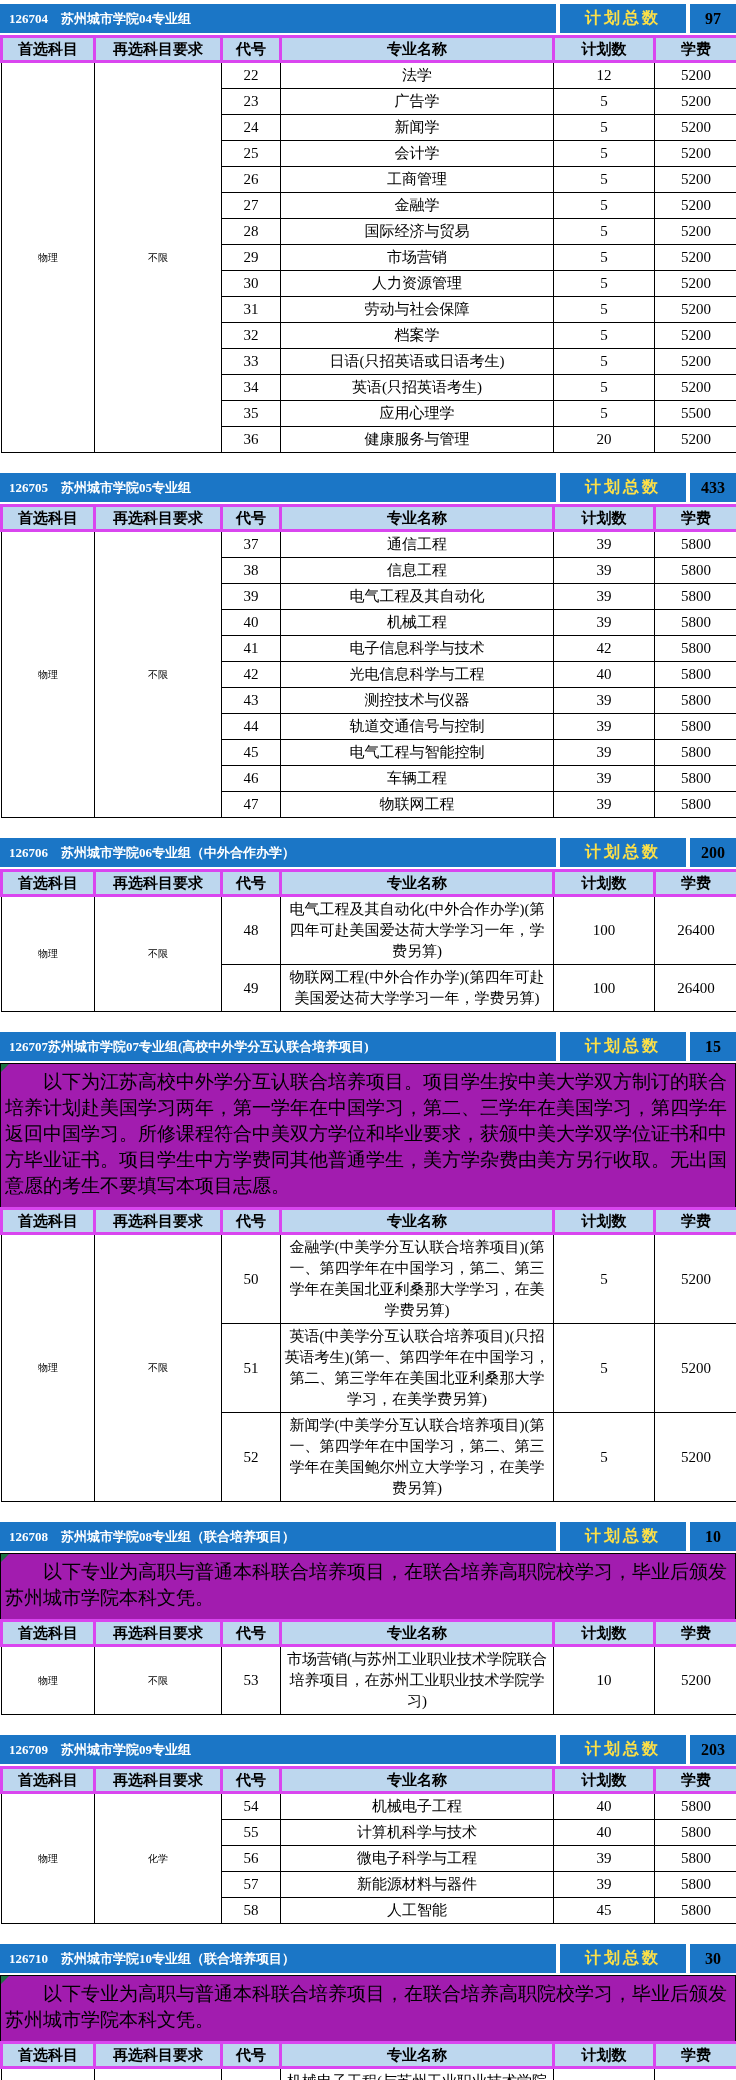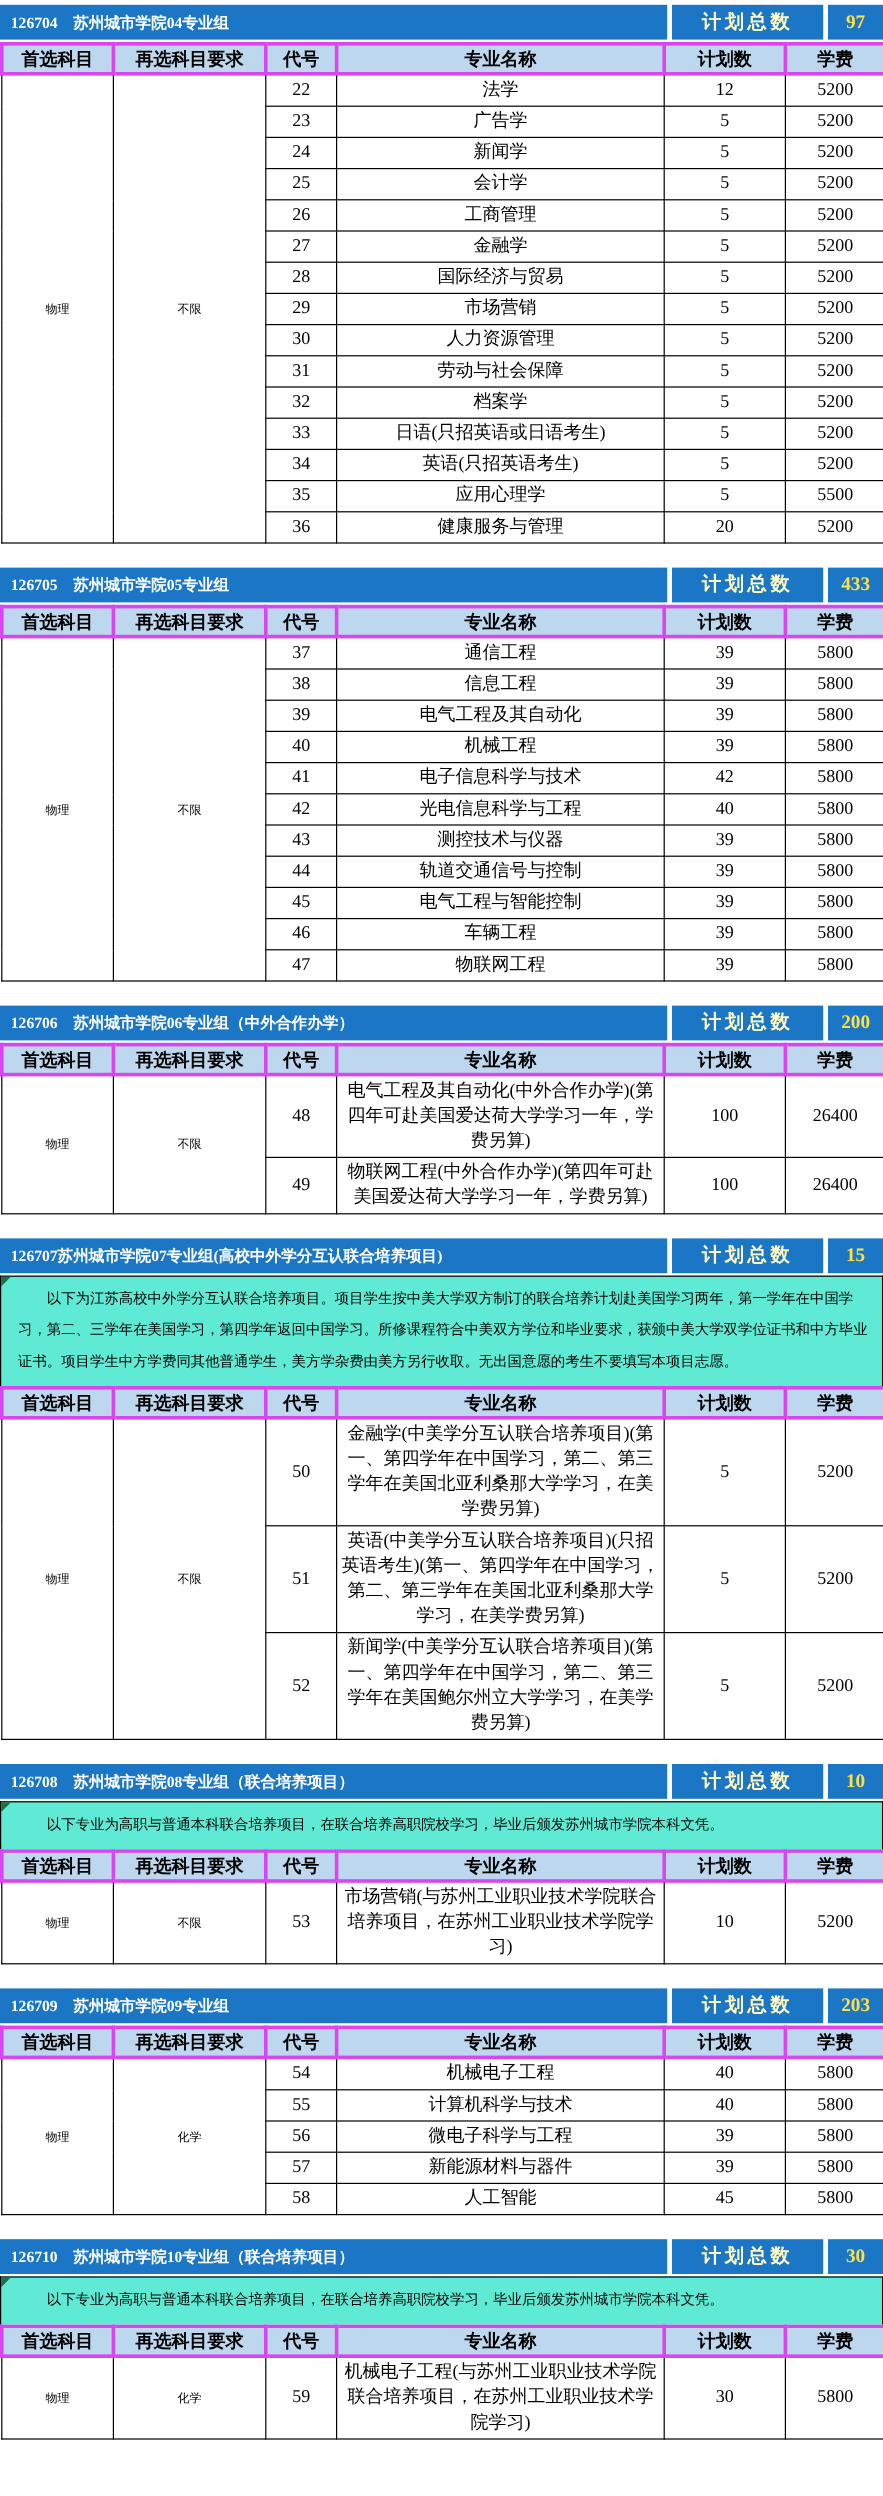--- a/index.html
+++ b/index.html
@@ -9,32 +9,32 @@
   }
   .page{padding-top:4px;}
   .section{margin-bottom:20px;}
   
   .bar{display:flex;height:29px;margin-bottom:2px;}
   .bar-title{
     flex:1;background:var(--hdr-blue);color:#fff;font-weight:bold;font-size:13px;
     display:flex;align-items:center;padding-left:9px;white-space:nowrap;overflow:hidden;
   }
   .bar-label{
-    width:126px;margin-left:4px;background:var(--hdr-blue);color:#fef9c3;font-weight:bold;
+    width:126px;margin-left:4px;background:var(--hdr-blue);color:#fde047;font-weight:bold;
     font-size:16px;letter-spacing:3px;display:flex;align-items:center;justify-content:center;font-family:Liberation Serif, serif;
   }
   .bar-value{
-    width:46px;margin-left:4px;background:var(--hdr-blue);color:#fde047;font-weight:bold;
+    width:46px;margin-left:4px;background:var(--hdr-blue);color:#000000;font-weight:bold;
     font-size:16px;display:flex;align-items:center;justify-content:center;
   }
   
   .note{
     position:relative;border:1px solid #000;border-bottom:none;
-    padding:5px 6px 8px 14px;font-size:12px;line-height:26px;text-indent:2em;
-    background:#5eead4;
+    padding:5px 6px 8px 4px;font-size:19px;line-height:26px;text-indent:2em;
+    background:#a21caf;
   }
   .note .tri{
     position:absolute;top:0;left:0;width:0;height:0;
     border-top:8px solid var(--tri-green);border-right:8px solid transparent;
   }
   
   table{width:100%;border-collapse:collapse;table-layout:fixed;}
   col.c1{width:93px;}  col.c2{width:127px;} col.c3{width:59px;}
   col.c4{width:273px;} col.c5{width:101px;} col.c6{width:83px;}
   th{

